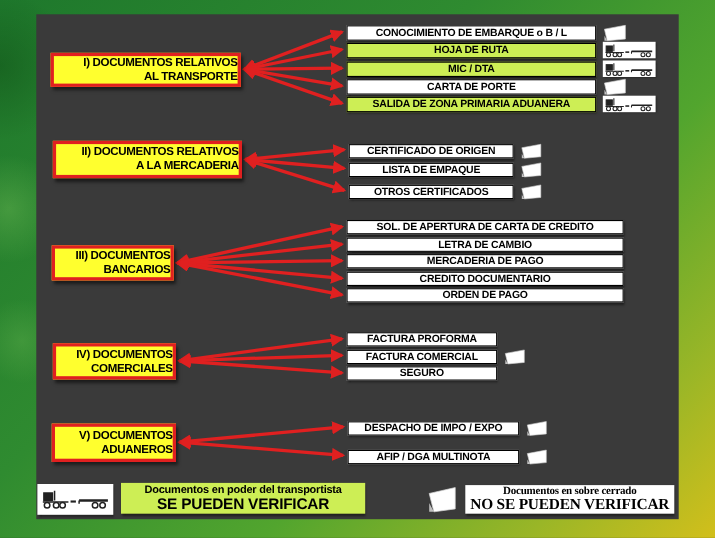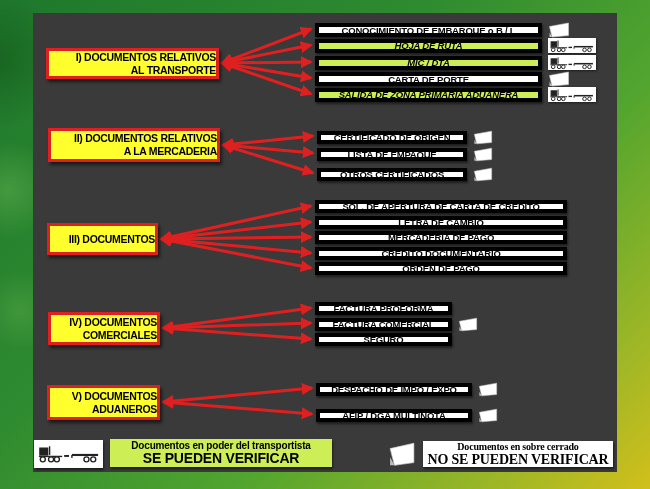--- a/index.html
+++ b/index.html
@@ -17,23 +17,23 @@
   .cat{
     position:absolute;box-sizing:border-box;background:#ffff2e;border:3px solid #e02020;
     color:#000;font-weight:bold;font-size:10.5px;letter-spacing:-0.3px;line-height:1.2;
     display:flex;flex-direction:column;justify-content:center;text-align:right;
     box-shadow:2px 3px 3px rgba(0,0,0,.55);
   }
   .row{position:absolute;display:flex;align-items:center;gap:6px;}
   .doc{
     box-sizing:border-box;background:#fff;color:#000;font-weight:bold;font-size:9.5px;
     letter-spacing:-0.2px;height:14px;display:flex;align-items:center;justify-content:center;
-    white-space:nowrap;border:4px solid #000000;box-shadow:1px 2px 2px rgba(0,0,0,.5);
+    white-space:nowrap;border:1px solid #000000;box-shadow:1px 2px 2px rgba(0,0,0,.5);
   }
-  .doc.green{background:#cdee55;font-style:italic;}
+  .doc.green{background:#cdee55;}
   .w1{width:227px}.w2{width:150px;height:13px}.w3{width:252px;height:13px}
   .w4{width:137px;height:13px}.w5{width:156px;height:13px}
   .truckbox{width:48px;height:15px;background:#fff;display:flex;align-items:center;justify-content:center;box-shadow:1px 1px 2px rgba(0,0,0,.5);}
   .envwrap{display:flex;}
   .leg-truck{position:absolute;left:1px;top:427px;width:69px;height:28px;background:#fff;display:flex;align-items:center;justify-content:center;box-shadow:1px 2px 2px rgba(0,0,0,.5);}
   .leg-box{position:absolute;box-sizing:border-box;color:#000;text-align:center;font-weight:bold;display:flex;flex-direction:column;justify-content:center;box-shadow:1px 2px 2px rgba(0,0,0,.5);}
   .leg-green{left:77px;top:426px;width:222px;height:28px;background:#cdee55;}
   .leg-white{left:390px;top:428px;width:190px;height:26px;background:#fff;font-family:Liberation Serif, serif;}
   .leg-l1{font-size:10px;letter-spacing:-0.2px;line-height:1.15;}
   .leg-l2{font-size:14px;letter-spacing:-0.2px;line-height:1.1;}
@@ -80,20 +80,21 @@
     <div class="cat" style="left:13px;top:35px;width:173px;height:31px">
       <span>I)  DOCUMENTOS RELATIVOS</span>
       <span>AL TRANSPORTE</span>
     </div>
     <div class="cat" style="left:15px;top:115px;width:172px;height:34px">
       <span>II)  DOCUMENTOS RELATIVOS</span>
       <span>A LA MERCADERIA</span>
     </div>
     <div class="cat" style="left:14px;top:210px;width:111px;height:32px">
       <span>III)  DOCUMENTOS</span>
+      <span>BANCARIOS</span>
     </div>
     <div class="cat" style="left:15px;top:299px;width:112px;height:33px">
       <span>IV)  DOCUMENTOS</span>
       <span>COMERCIALES</span>
     </div>
     <div class="cat" style="left:14px;top:372px;width:113px;height:35px">
       <span>V)  DOCUMENTOS</span>
       <span>ADUANEROS</span>
     </div>
 

